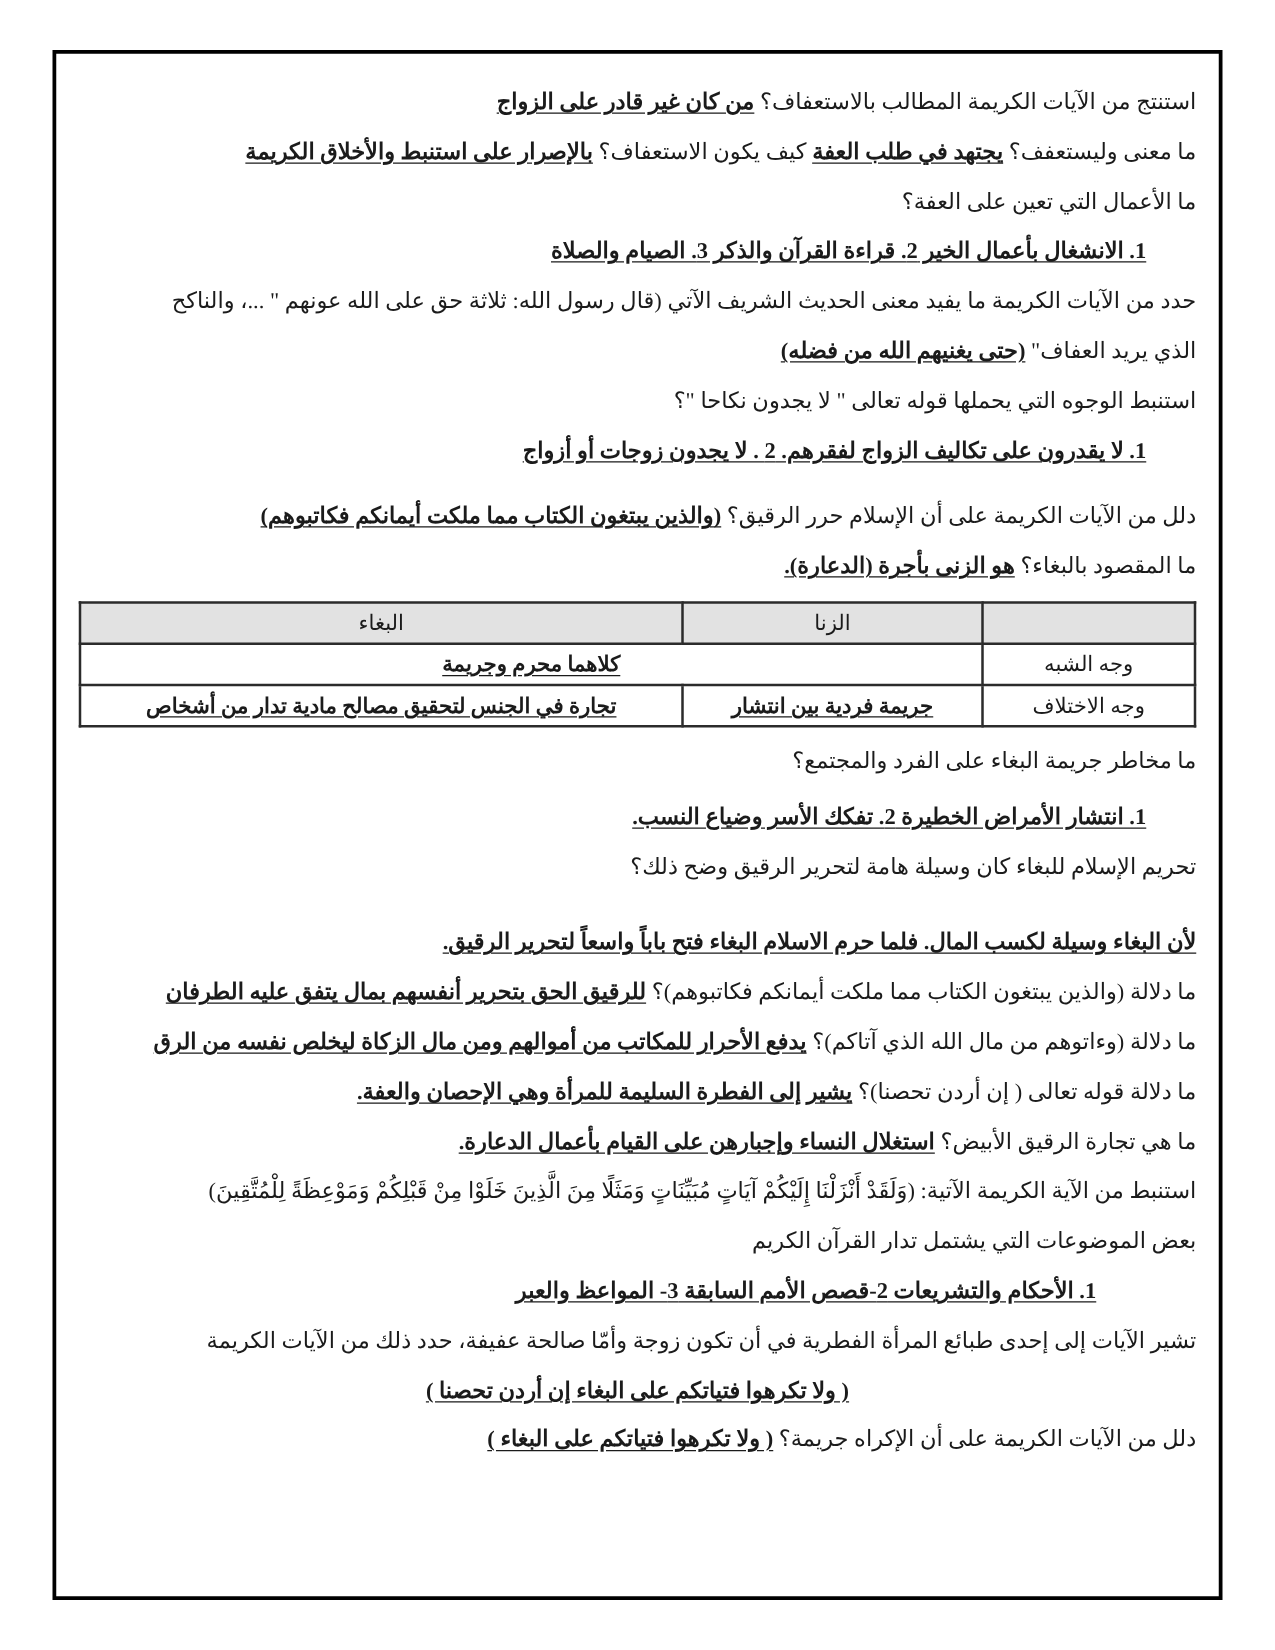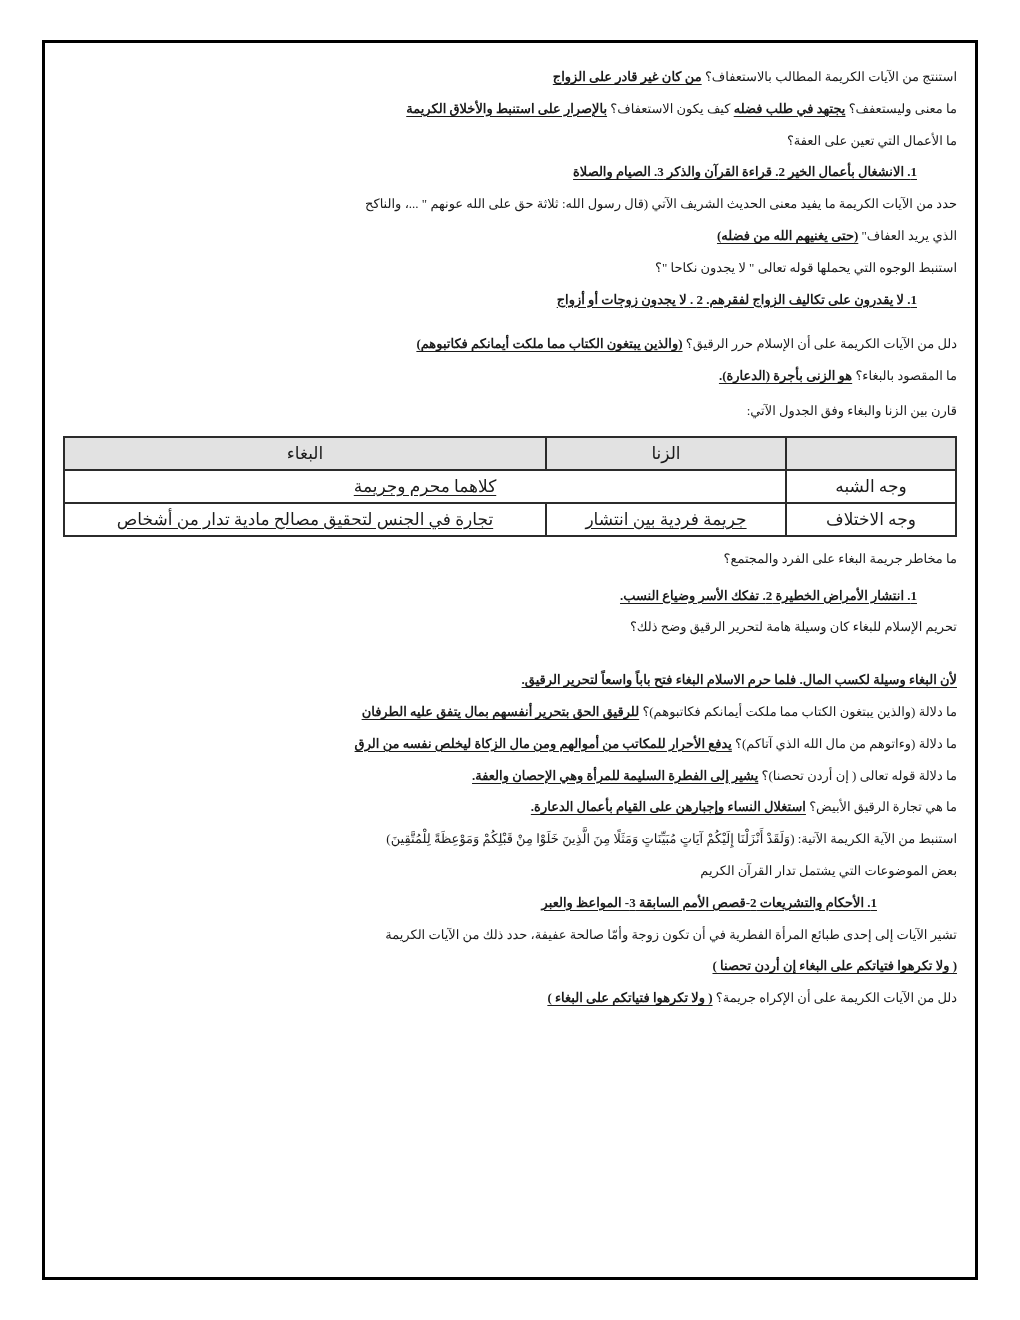--- a/index.html
+++ b/index.html
@@ -23,25 +23,25 @@
     border: 3px solid #000000;
     padding: 24px 18px 18px 18px;
   }
   .content {
     direction: rtl;
     text-align: right;
     width: 100%;
   }
   .line {
     margin: 0 0 11px 0;
-    font-size: 13px;
+    font-size: 18px;
     line-height: 1.6;
     white-space: normal;
   }
-  .align-center { text-align: right; }
+  .align-center { text-align: center; }
   .seg-normal { font-weight: 400; }
   .seg-answer {
     font-weight: 700;
     text-decoration: underline;
     text-underline-offset: 3px;
   }
   table.cmp {
     width: 100%;
     border-collapse: collapse;
     margin: 14px 0 12px 0;
@@ -53,44 +53,43 @@
     font-size: 17px;
     text-align: center;
     vertical-align: middle;
     height: 20px;
   }
   tr.head td { background: #e2e2e2; }
   td.col-label { width: 170px; }
   td.col-zina  { width: 240px; }
   td.label-cell { width: 170px; font-weight: 400; }
   td.answer-cell {
-    font-weight: 400;
+    font-weight: 700;
     text-decoration: underline;
     text-underline-offset: 3px;
   }
 </style>
 </head>
 <body>
 
 <div class="page">
   <div class="frame">
     <div class="content">
 
       <div>
           <p class="line"><span class="seg-normal">استنتج من الآيات الكريمة المطالب بالاستعفاف؟ </span><span class="seg-answer">من كان غير قادر على الزواج</span></p>
-          <p class="line"><span class="seg-normal">ما معنى وليستعفف؟ </span><span class="seg-answer">يجتهد في طلب فضله</span><span class="seg-normal"> كيف يكون الاستعفاف؟ </span><span class="seg-answer">بالإصرار على استنبط والأخلاق الكريمة</span></p>
+          <p class="line"><span class="seg-normal">ما معنى وليستعفف؟ </span><span class="seg-answer">يجتهد في طلب العفة</span><span class="seg-normal"> كيف يكون الاستعفاف؟ </span><span class="seg-answer">بالإصرار على استنبط والأخلاق الكريمة</span></p>
           <p class="line"><span class="seg-normal">ما الأعمال التي تعين على العفة؟</span></p>
           <p class="line" style="padding-right: 40px;"><span class="seg-answer">1. الانشغال بأعمال الخير 2. قراءة القرآن والذكر 3. الصيام والصلاة</span></p>
           <p class="line"><span class="seg-normal">حدد من الآيات الكريمة ما يفيد معنى الحديث الشريف الآتي (قال رسول الله: ثلاثة حق على الله عونهم " ...، والناكح</span></p>
           <p class="line"><span class="seg-normal">الذي يريد العفاف"   </span><span class="seg-answer">(حتى يغنيهم الله من فضله)</span></p>
           <p class="line"><span class="seg-normal">استنبط الوجوه التي يحملها قوله تعالى " لا يجدون نكاحا "؟</span></p>
           <p class="line" style="padding-right: 40px;"><span class="seg-answer">1. لا يقدرون على تكاليف الزواج لفقرهم. 2 . لا يجدون زوجات أو أزواج</span></p>
           <p class="line" style="margin-top: 24px;"><span class="seg-normal">دلل من الآيات الكريمة على أن الإسلام حرر الرقيق؟ </span><span class="seg-answer">(والذين يبتغون الكتاب مما ملكت أيمانكم فكاتبوهم)</span></p>
           <p class="line"><span class="seg-normal">ما المقصود بالبغاء؟ </span><span class="seg-answer">هو الزنى بأجرة (الدعارة).</span></p>
-          <p class="line" style="margin-top: 14px;"><span class="seg-normal">قارن بين الزنا والبغاء وفق الجدول الآتي:</span></p>
         </div>
 
       <table class="cmp">
         <tbody>
           <tr class="head">
             <td class="col-label"></td>
             <td class="col-zina">الزنا</td>
             <td class="col-bigha">البغاء</td>
           </tr>
           <tr>

